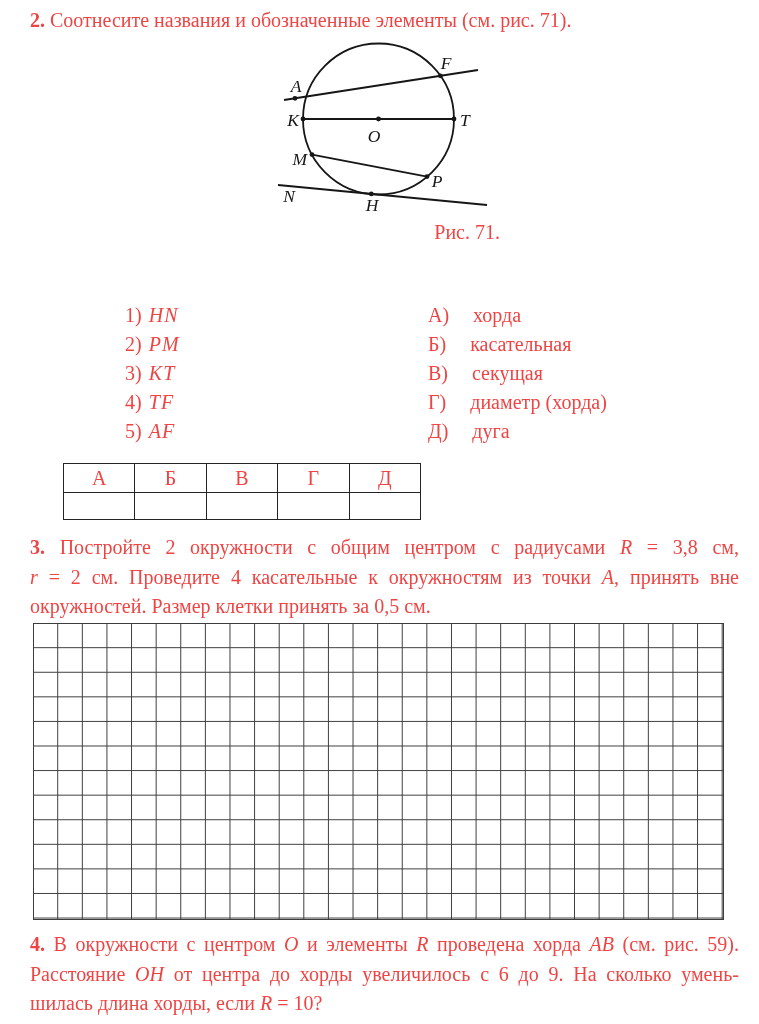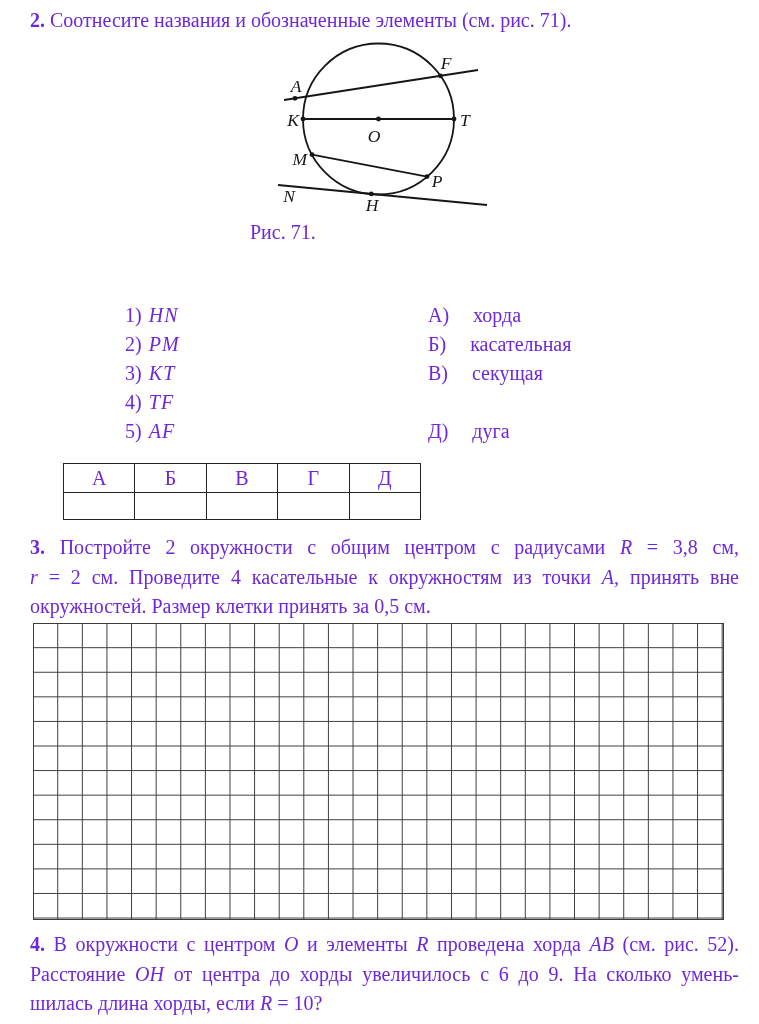--- a/index.html
+++ b/index.html
@@ -1,33 +1,33 @@
 <!DOCTYPE html>
 <html><head>
 <meta charset="utf-8">
 <style>
   html,body { margin:0; padding:0; background:#e8e8e8; }
   .page {
     position:relative; width:759px; height:1024px; margin:0 auto;
-    background:#ffffff; color:#6d28d9;
+    background:#ffffff; color:#ef4444;
     font-family:"Liberation Serif", serif; font-size:20px;
     overflow:hidden;
   }
   .bold { font-weight:bold; }
   i, .it { font-style:italic; }
 
   .title { position:absolute; left:30px; top:7px; width:715px; line-height:27px; }
 
   .fig { position:absolute; left:250px; top:32px; width:250px; height:188px; }
   .fig svg { display:block; }
   .fig text {
     font-family:"Liberation Serif", serif; font-style:italic;
     font-size:17.5px; fill:#161616;
   }
-  .caption { position:absolute; left:250px; top:221px; width:250px; text-align:left; }
+  .caption { position:absolute; left:250px; top:221px; width:250px; text-align:right; }
 
   .match { position:absolute; left:125px; top:301px; width:560px; }
   .mrow { position:relative; height:29px; line-height:29px; }
   .pair { font-style:italic; letter-spacing:1.2px; margin-left:7px; }
   .mright { position:absolute; left:303px; top:0; }
   .mword { margin-left:24px; }
 
   .anstable {
     position:absolute; left:63px; top:463px;
     border-collapse:collapse; table-layout:fixed; width:352px;
@@ -105,20 +105,21 @@
     <div class="mrow">
       <span><span>2)</span><span class="pair">PM</span></span>
       <span class="mright"><span>Б)</span><span class="mword">касательная</span></span>
     </div>
     <div class="mrow">
       <span><span>3)</span><span class="pair">KT</span></span>
       <span class="mright"><span>В)</span><span class="mword">секущая</span></span>
     </div>
     <div class="mrow">
       <span><span>4)</span><span class="pair">TF</span></span>
+      <span class="mright"><span>Г)</span><span class="mword">диаметр (хорда)</span></span>
     </div>
     <div class="mrow">
       <span><span>5)</span><span class="pair">AF</span></span>
       <span class="mright"><span>Д)</span><span class="mword">дуга</span></span>
     </div>
   </div>
 
   <table class="anstable">
     <tbody>
         <tr class="hdr">
@@ -140,18 +141,18 @@
 
   <div class="para task3">
     <div class="jline"><span class="bold">3.</span><span> Постройте 2 окружности с общим центром с радиусами </span><i>R</i><span> = 3,8 см,</span></div>
     <div class="jline"><i>r</i><span> = 2 см. Проведите 4 касательные к окружностям из точки </span><i>A</i><span>, принять вне</span></div>
     <div class="lline">окружностей. Размер клетки принять за 0,5 см.</div>
   </div>
 
   <div class="grid"></div>
 
   <div class="para task4">
-    <div class="jline"><span class="bold">4.</span><span> В окружности с центром </span><i>O</i><span> и элементы </span><i>R</i><span> проведена хорда </span><i>AB</i><span> (см. рис. 52).</span></div>
+    <div class="jline"><span class="bold">4.</span><span> В окружности с центром </span><i>O</i><span> и элементы </span><i>R</i><span> проведена хорда </span><i>AB</i><span> (см. рис. 59).</span></div>
     <div class="jline"><span>Расстояние </span><i>OH</i><span> от центра до хорды увеличилось с 6 до 9. На сколько умень-</span></div>
     <div class="lline"><span>шилась длина хорды, если </span><i>R</i><span> = 10?</span></div>
   </div>
 
 </div>
 
 </body></html>

